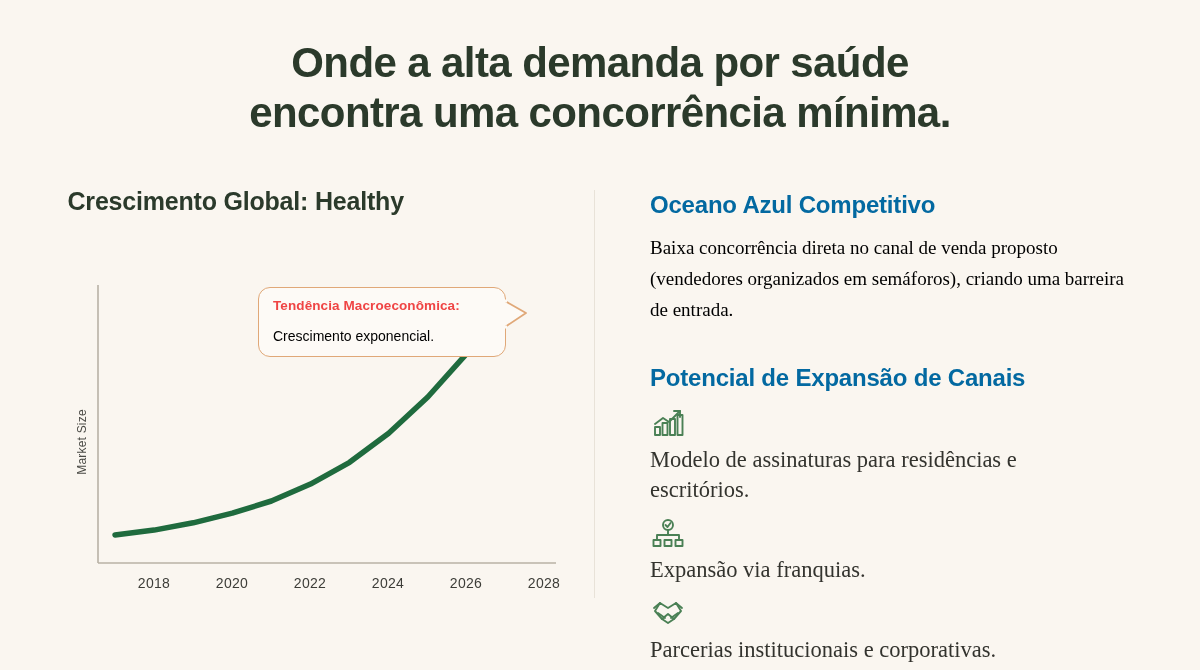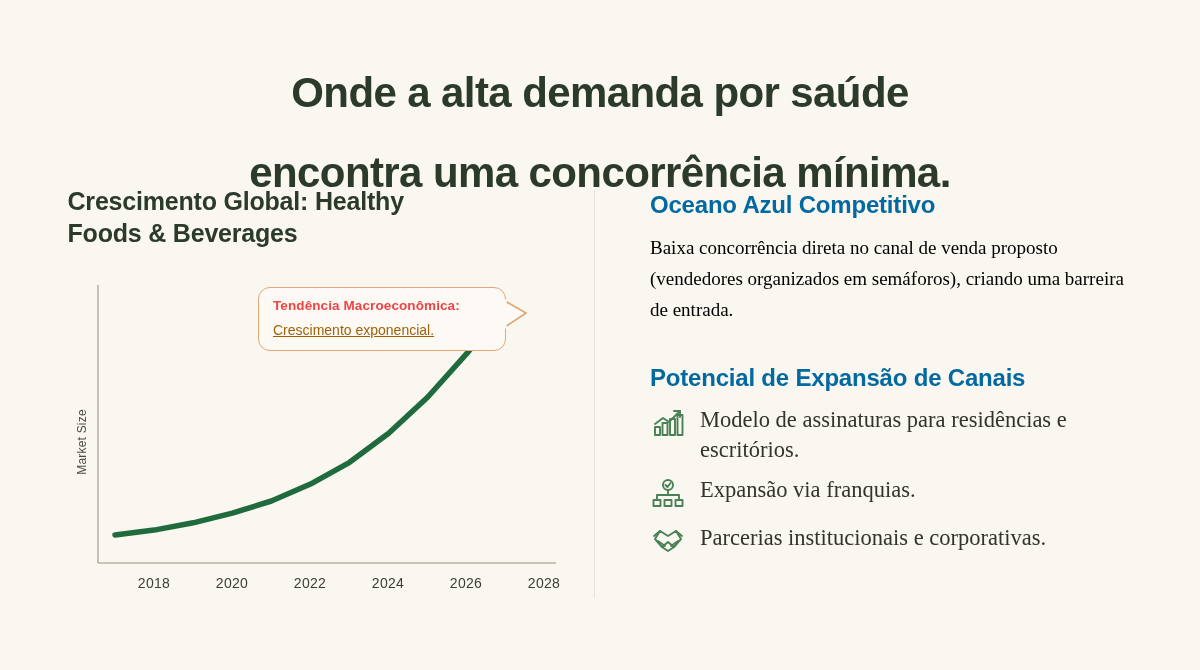--- a/index.html
+++ b/index.html
@@ -22,21 +22,21 @@
     top: 38px;
     width: 1200px;
     text-align: center;
     color: #2b3a2b;
     font-family: "Liberation Sans", sans-serif;
     font-weight: bold;
     font-size: 42px;
     line-height: 50px;
     letter-spacing: -0.6px;
   }
-  .slide-title .line { display: block; margin-top: 30px; }
+  .slide-title .line { display: block; }
 
   
   .column-divider {
     position: absolute;
     left: 594px;
     top: 190px;
     width: 1px;
     height: 408px;
     background: #e8e2d8;
   }
@@ -122,25 +122,24 @@
   .callout-lead {
     display: block;
     color: #ef4444;
     font-weight: bold;
     font-size: 13.5px;
     line-height: 18px;
     letter-spacing: 0.1px;
   }
   .callout-body {
     display: block;
-    color: #a16207;
+    color: #000000;
     font-size: 14px;
     line-height: 19px;
-    margin-top: 6px;
-    text-decoration: underline;
+    margin-top: 12px;
   }
 
   
   .right-panel {
     position: absolute;
     left: 650px;
     top: 190px;
     width: 500px;
   }
   .section-heading {
@@ -164,20 +163,21 @@
   }
   .bullet-list {
     margin: 6px 0 0 0;
     padding: 0;
     list-style: none;
   }
   .bullet-item {
     display: flex;
     align-items: flex-start;
     margin-bottom: 10px;
+    flex-direction: column;
   }
   .bullet-icon {
     flex: 0 0 36px;
     width: 36px;
     height: 34px;
     margin-right: 14px;
     margin-top: 4px;
     display: flex;
     align-items: flex-start;
     justify-content: center;
@@ -197,21 +197,20 @@
   <span class="line">Onde a alta demanda por saúde</span>
   <span class="line">encontra uma concorrência mínima.</span>
 </div>
 
 <div class="column-divider"></div>
 
 <div class="chart-panel">
 
   <div class="chart-title">
     <span class="line">Crescimento Global: Healthy</span>
-    <span class="line">Foods &amp; Beverages</span>
   </div>
 
   <div class="plot-wrap">
 
     <div class="y-axis-label">Market Size</div>
 
     <svg class="plot-svg" width="545" height="300" viewBox="0 0 545 300">
 
       <line x1="58" y1="10" x2="58" y2="288" stroke="#b8b2a6" stroke-width="1.6"></line>
 

